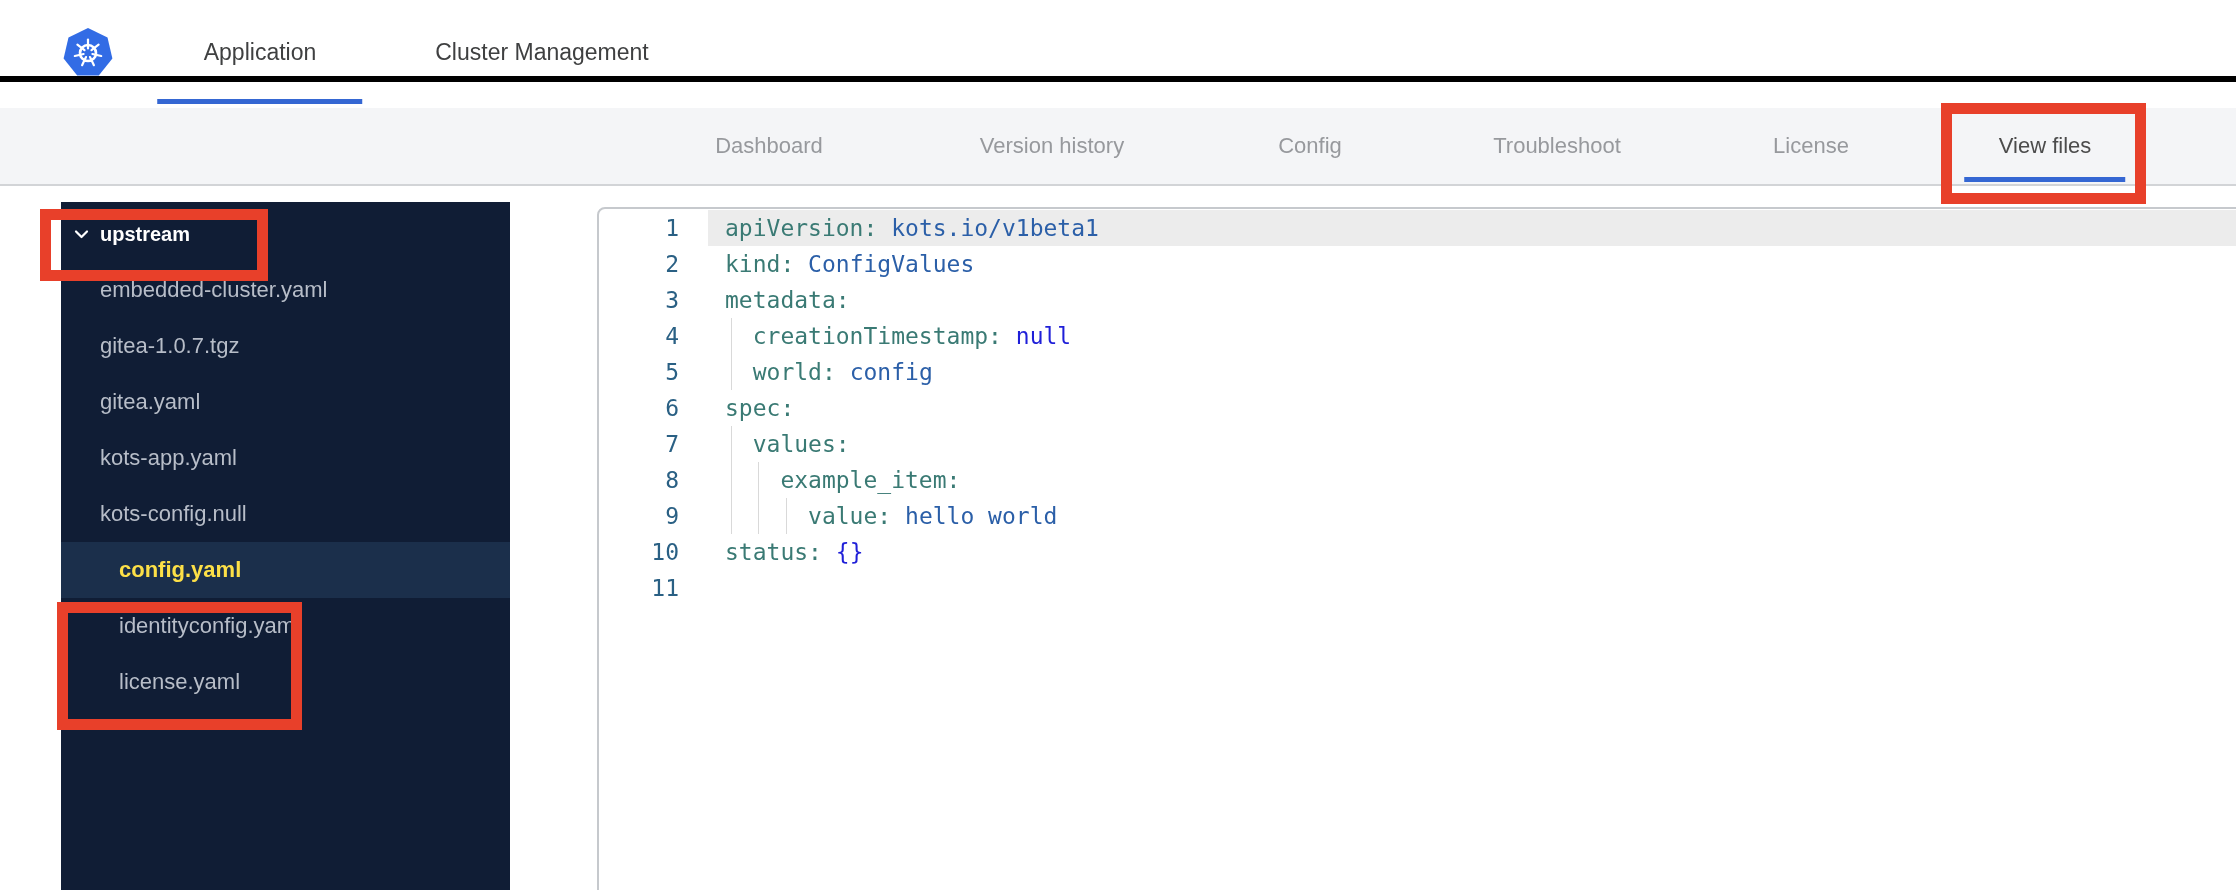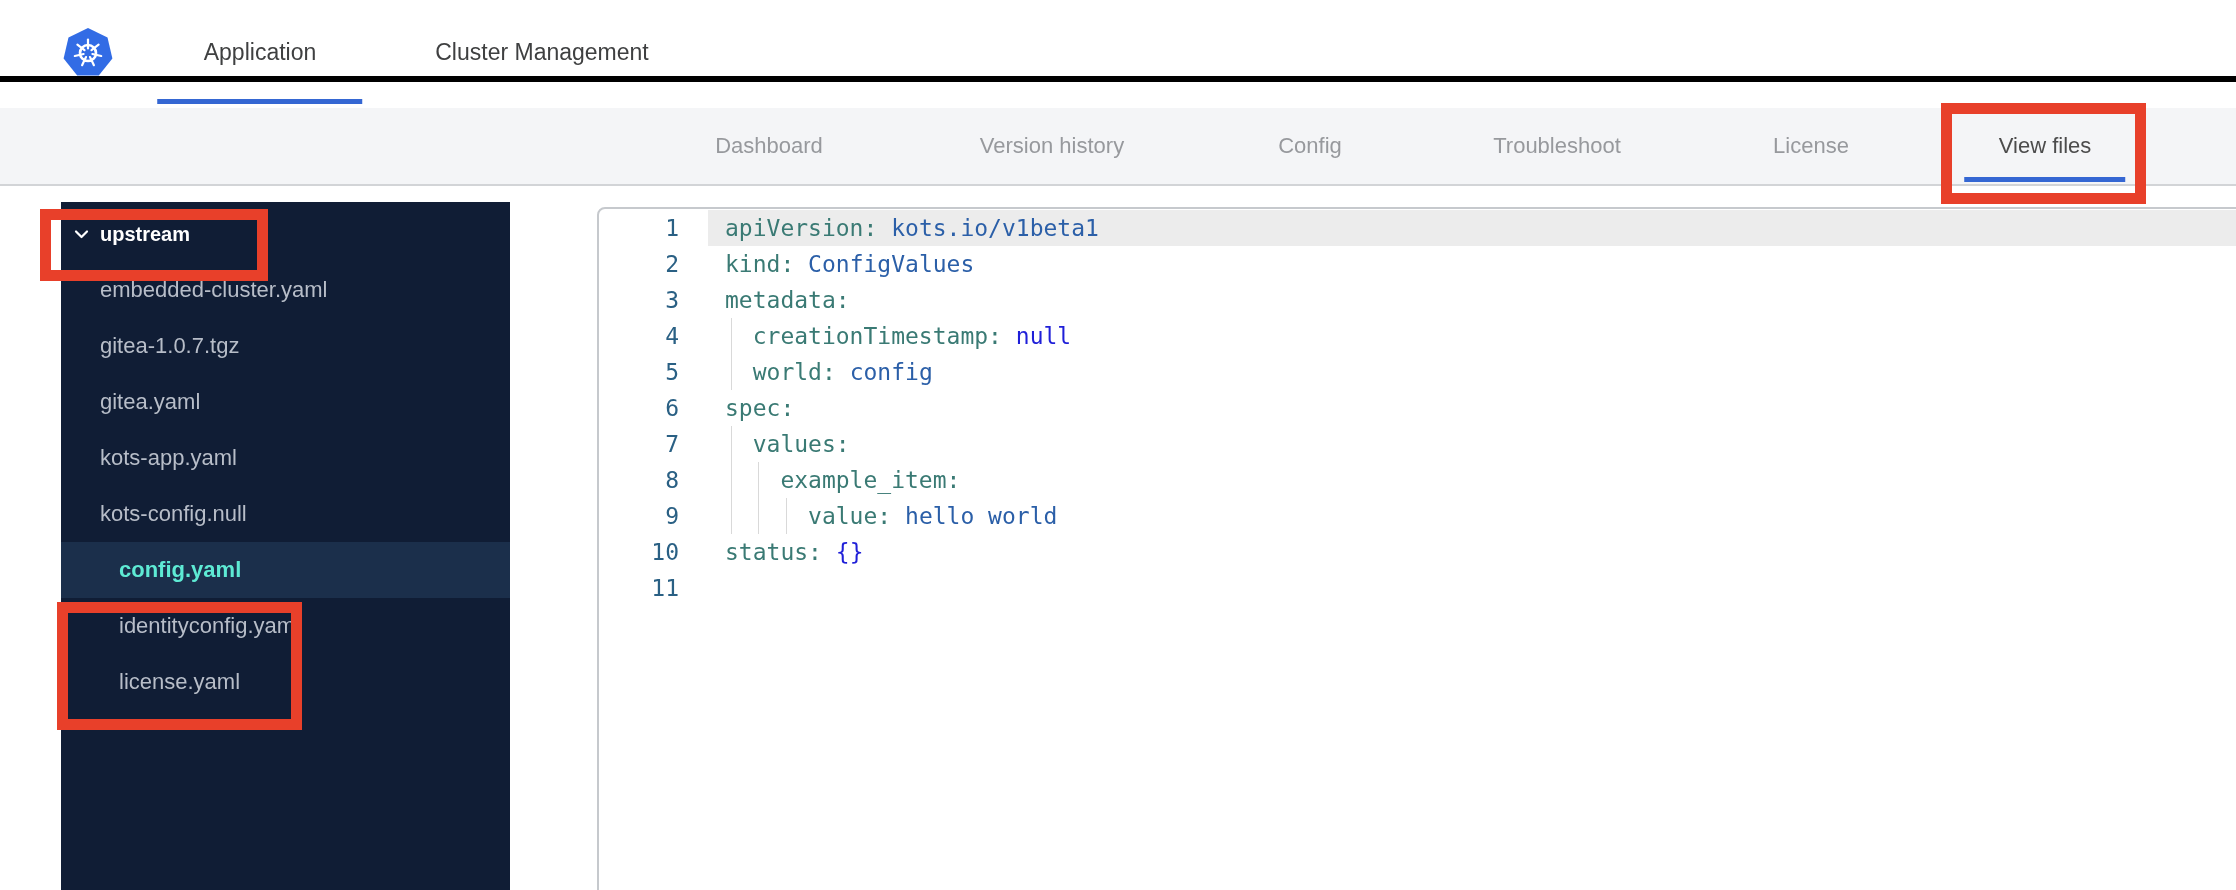--- a/index.html
+++ b/index.html
@@ -25,21 +25,21 @@
             bottom:2px; width:161px; height:5px; background:#3567d3; }
 
   
   .sidebar { position:absolute; left:61px; top:202px; width:449px; height:688px;
              background:#101d35; padding-top:4px; }
   .tree-row { position:relative; height:56px; display:flex; align-items:center;
               color:#b7bdc8; font-size:22px; cursor:pointer; white-space:nowrap; }
   .tree-row.l1 { padding-left:39px; }
   .tree-row.l2 { padding-left:58px; }
   .tree-row.folder { color:#ffffff; font-weight:bold; font-size:20px; }
-  .tree-row.selected { background:#1b2f4b; color:#5eead4; font-weight:bold; }
+  .tree-row.selected { background:#1b2f4b; color:#fde047; font-weight:bold; }
   .tree-row .chev { position:absolute; top:50%; transform:translateY(-50%); }
   .tree-row.l1 .chev { left:13px; }
   .tree-row.l2 .chev { left:32px; }
 
   
   .code-box { position:absolute; left:597px; top:207px; width:1700px; height:800px;
               background:#ffffff; border:2px solid #c6c9cd; border-radius:8px;
               padding-top:1px; overflow:hidden; }
   .cl { display:flex; height:36px; line-height:36px;
         font-family:"DejaVu Sans Mono", monospace; font-size:23px; }

